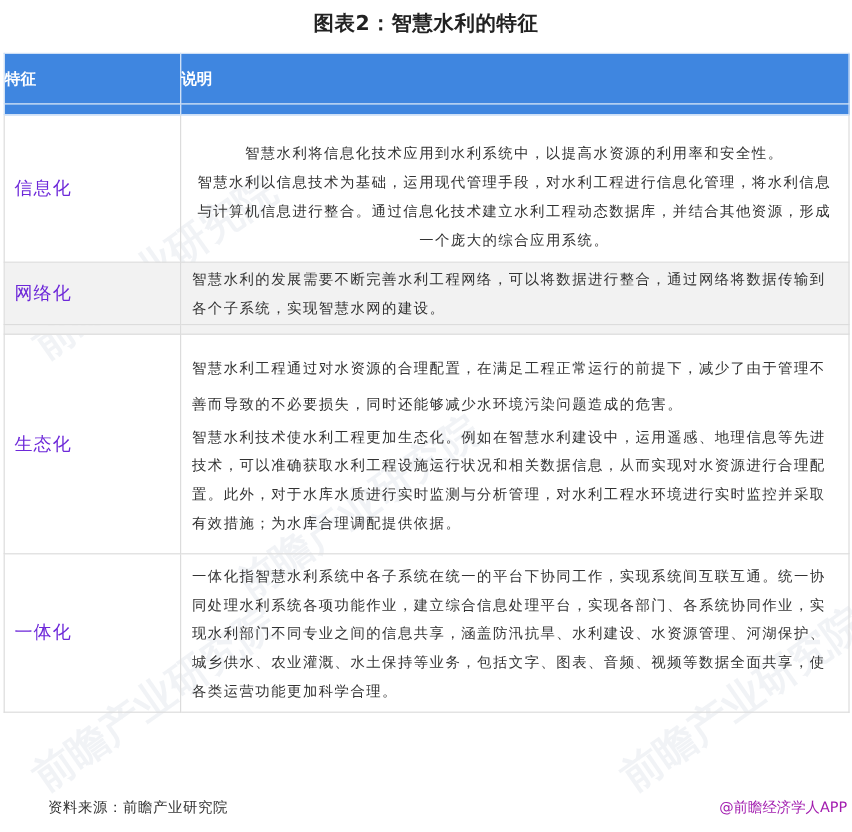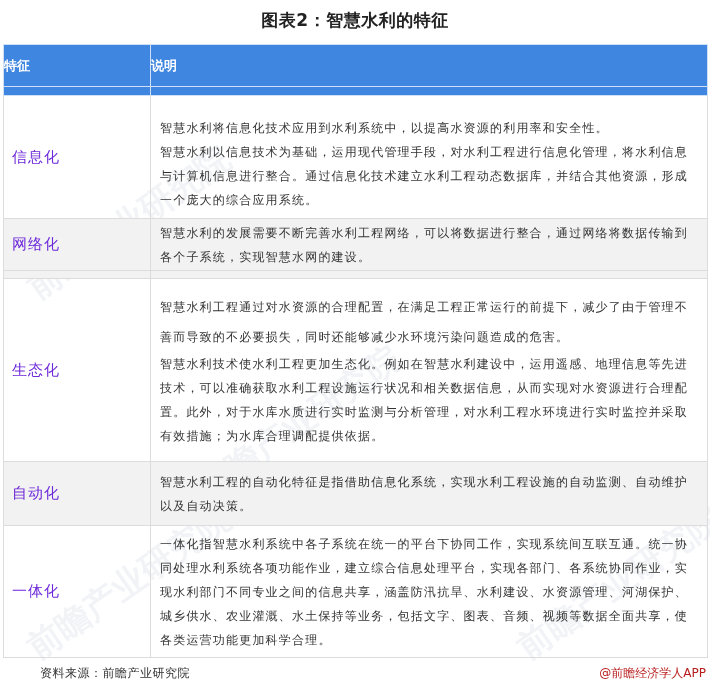--- a/index.html
+++ b/index.html
@@ -39,21 +39,21 @@
     .tbl tr.gray td { background: #f2f2f2; }
     .tbl tr.gray-thin td { background: #f2f2f2; height: 8px; padding: 0; }
     .desc p { margin: 0; }
     .desc p.spaced { line-height: 30px; }
     .footer-left {
       position: absolute; left: 4px; top: 665px; font-size: 12px; color: #333;
       letter-spacing: 0.5px;
       margin-left: 36px;
     }
     .footer-right {
-      position: absolute; right: 4px; top: 665px; font-size: 12px; color: #b91c1c;
+      position: absolute; right: 4px; top: 665px; font-size: 12px; color: #a21caf;
     }
     .wm {
       position: absolute; color: rgba(120,140,170,0.10); font-size: 34px;
       font-weight: bold; transform: rotate(-35deg); pointer-events: none;
       white-space: nowrap;
     }
   </style>
 </head>
 <body>
 
@@ -78,21 +78,21 @@
       </tr>
     </thead>
     <tbody>
       <tr class="hdr-strip">
           <td></td>
           <td></td>
         </tr>
 
       <tr style="height:123px;">
         <td class="feat">信息化</td>
-        <td class="desc" style="padding-top:14px;">
+        <td class="desc" style="padding-top:14px;text-align:center;">
           <p>智慧水利将信息化技术应用到水利系统中，以提高水资源的利用率和安全性。</p>
           <p>智慧水利以信息技术为基础，运用现代管理手段，对水利工程进行信息化管理，将水利信息与计算机信息进行整合。通过信息化技术建立水利工程动态数据库，并结合其他资源，形成一个庞大的综合应用系统。</p>
         </td>
       </tr>
 
       <tr class="gray" style="height:52px;">
         <td class="feat">网络化</td>
         <td class="desc">
           <p>智慧水利的发展需要不断完善水利工程网络，可以将数据进行整合，通过网络将数据传输到各个子系统，实现智慧水网的建设。</p>
         </td>
@@ -103,26 +103,20 @@
         </tr>
 
       <tr style="height:183px;">
         <td class="feat">生态化</td>
         <td class="desc">
           <p class="spaced">智慧水利工程通过对水资源的合理配置，在满足工程正常运行的前提下，减少了由于管理不善而导致的不必要损失，同时还能够减少水环境污染问题造成的危害。</p>
           <p>智慧水利技术使水利工程更加生态化。例如在智慧水利建设中，运用遥感、地理信息等先进技术，可以准确获取水利工程设施运行状况和相关数据信息，从而实现对水资源进行合理配置。此外，对于水库水质进行实时监测与分析管理，对水利工程水环境进行实时监控并采取有效措施；为水库合理调配提供依据。</p>
         </td>
       </tr>
 
-      <tr class="gray" style="height:64px;">
-        <td class="feat">自动化</td>
-        <td class="desc">
-          <p>智慧水利工程的自动化特征是指借助信息化系统，实现水利工程设施的自动监测、自动维护以及自动决策。</p>
-        </td>
-      </tr>
 
       <tr style="height:132px;">
         <td class="feat">一体化</td>
         <td class="desc">
           <p>一体化指智慧水利系统中各子系统在统一的平台下协同工作，实现系统间互联互通。统一协同处理水利系统各项功能作业，建立综合信息处理平台，实现各部门、各系统协同作业，实现水利部门不同专业之间的信息共享，涵盖防汛抗旱、水利建设、水资源管理、河湖保护、城乡供水、农业灌溉、水土保持等业务，包括文字、图表、音频、视频等数据全面共享，使各类运营功能更加科学合理。</p>
         </td>
       </tr>
     </tbody>
   </table>
 

